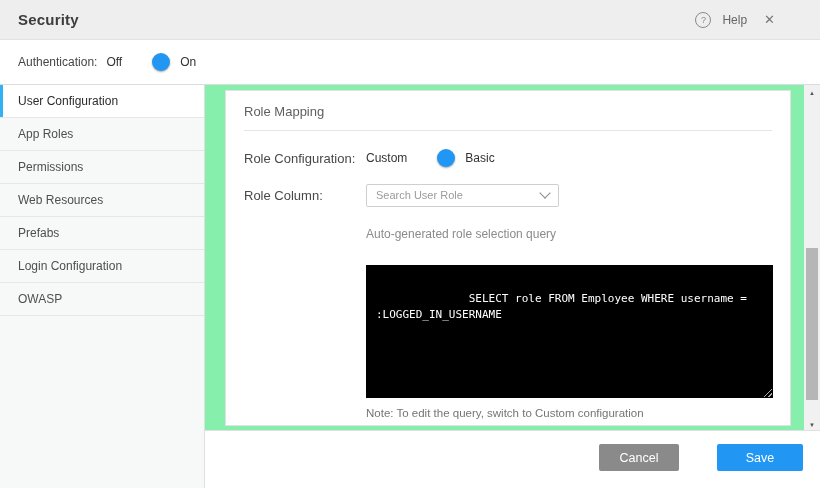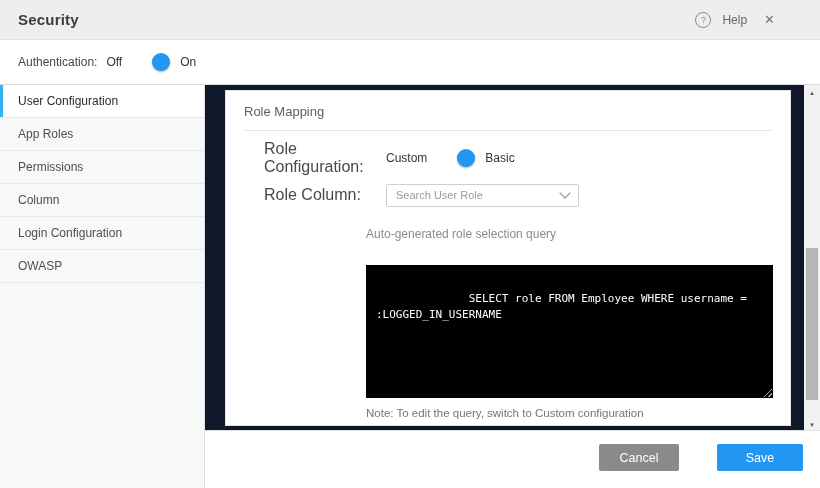--- a/index.html
+++ b/index.html
@@ -27,30 +27,30 @@
                background:#2196f3;box-shadow:0 1px 2px rgba(0,0,0,.35);}
 
   
   .body{display:flex;height:403px;}
   .sidebar{width:205px;background:#f7f8f8;border-right:1px solid #e0e0e0;box-sizing:border-box;}
   .side-item{height:33px;display:flex;align-items:center;padding-left:18px;font-size:12px;
              color:#4f4f4f;border-bottom:1px solid #e7e7e7;position:relative;cursor:pointer;box-sizing:border-box;}
   .side-item.active{background:#fff;color:#2c2c2c;}
   .side-item.active::before{content:"";position:absolute;left:0;top:0;bottom:0;width:3px;background:#33b1f5;}
 
-  .main{flex:1;position:relative;background:#0f172a;}
+  .main{flex:1;position:relative;background:#86efac;}
 
   
   .panel{position:absolute;left:20px;top:5px;width:566px;height:336px;background:#fff;
          border:1px solid #e2e2e2;box-sizing:border-box;}
   .panel-title-wrap{margin:0 18px;border-bottom:1px solid #e5e5e5;padding:11px 0 10px;}
   .panel-title{font-size:13px;color:#5f5f5f;}
   .form{padding:2px 18px 0;}
   .form-row{display:flex;align-items:center;margin-top:13px;height:24px;}
-  .form-label{width:122px;flex-shrink:0;font-size:16px;color:#484848;margin-left:20px;}
+  .form-label{width:122px;flex-shrink:0;font-size:13px;color:#484848;}
   .toggle-group{display:flex;align-items:center;font-size:12px;color:#3d3d3d;}
 
   .dropdown{width:193px;height:23px;border:1px solid #cfcfcf;border-radius:2px;background:#fff;
             display:flex;align-items:center;justify-content:space-between;padding:0 9px;
             box-sizing:border-box;cursor:pointer;}
   .dropdown-placeholder{font-size:11px;color:#9b9b9b;}
   .chevron-down{width:7px;height:7px;border-right:1px solid #8a8a8a;border-bottom:1px solid #8a8a8a;
                 transform:rotate(45deg);margin-top:-4px;}
 
   .query-block{margin-left:122px;margin-top:20px;}
@@ -108,21 +108,24 @@
       <div class="side-item active">
         <span>User Configuration</span>
       </div>
       <div class="side-item">
         <span>App Roles</span>
       </div>
       <div class="side-item">
         <span>Permissions</span>
       </div>
       <div class="side-item">
-        <span>Column</span>
+        <span>Web Resources</span>
+      </div>
+      <div class="side-item">
+        <span>Prefabs</span>
       </div>
       <div class="side-item">
         <span>Login Configuration</span>
       </div>
       <div class="side-item">
         <span>OWASP</span>
       </div>
     </div>
 
     <div class="main">

